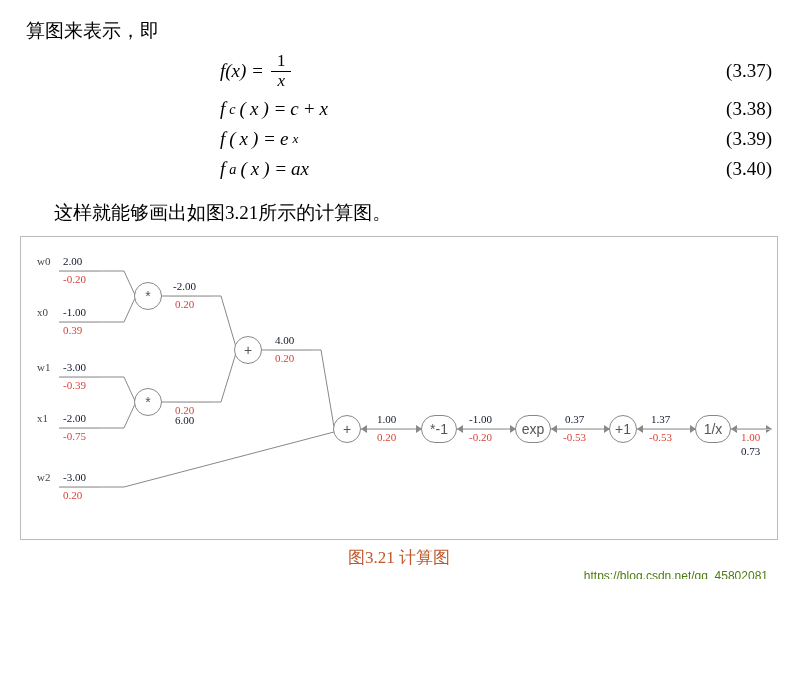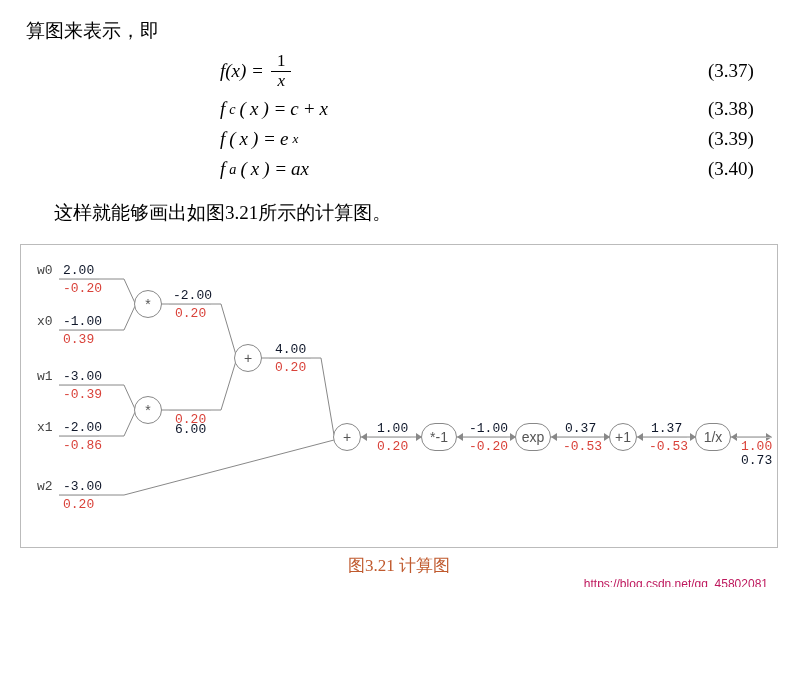--- a/index.html
+++ b/index.html
@@ -14,65 +14,65 @@
     .equations { margin: 4px 0 20px 0; }
     .eq-row { 
       display: flex; 
       align-items: center; 
       margin: 8px 0; 
       font-size: 19px;
       font-family: "Times New Roman", serif;
     }
     .eq-left { width: 200px; }
     .eq-mid { flex: 1; font-style: italic; display:flex; align-items:center; gap:4px;}
-    .eq-right { width: 70px; padding-right: 6px;}
+    .eq-right { width: 70px; text-align: right; padding-right: 6px;}
     .frac { display: inline-flex; flex-direction: column; align-items: center; font-style: normal; vertical-align: middle; margin: 0 3px;}
     .frac .num { border-bottom: 1.2px solid #000; padding: 0 6px; line-height: 1.1; font-size:17px;}
     .frac .den { padding: 0 6px; line-height: 1.1; font-style: italic; font-size:17px;}
     .sup { font-size: 0.7em; vertical-align: super; }
     .sub { font-size: 0.75em; vertical-align: sub; font-style: italic;}
-    .mid-text { font-size: 19px; margin: 6px 0 18px 34px; }
+    .mid-text { font-size: 19px; margin: 6px 0 10px 34px; }
     .figure-box { 
       border: 1px solid #bbb; 
       width: 758px; 
       height: 304px; 
       position: relative; 
       background: #fff;
       margin-bottom: 6px;
     }
     .caption { 
       text-align: center; 
       color: #c05a2e; 
       font-size: 17px; 
       margin-top: 4px;
     }
     .watermark {
       position: absolute; 
       right: 10px; 
       bottom: -14px;
       font-size: 12px;
-      color: #be185d;
+      color: #4d7c0f;
       font-family: Arial, sans-serif;
     }
     
     .node {
       position: absolute;
       width: 28px; height: 28px;
       border: 1.5px solid #888;
       border-radius: 50%;
       display: flex; align-items:center; justify-content:center;
       font-size: 14px; font-family: Arial, sans-serif;
       background:#fff;
       color:#555;
     }
     .node.wide { width: 36px; border-radius: 18px; }
     .lbl {
       position: absolute;
-      font-size: 13px;
-      font-family: Liberation Mono, monospace;
+      font-size: 11px;
+      font-family: Liberation Serif, serif;
       white-space: nowrap;
     }
     .varname { color: #444; }
     .fwd { color: #0f172a; }
     .bwd { color: #d9423a; }
     .uline { position:absolute; height:1px; background:#bbb; }
     svg.wires { position:absolute; left:0; top:0; width:100%; height:100%; }
     svg.wires line { stroke:#888; stroke-width:1; }
     .arrow { position:absolute; width:0; height:0; }
     .arrow-r { border-top:4px solid transparent; border-bottom:4px solid transparent; border-left:6px solid #888;}
@@ -169,21 +169,21 @@
   <div class="lbl bwd" style="left:42px; top:87px;">0.39</div>
 
   <div class="lbl varname" style="left:16px; top:124px;">w1</div>
   <div class="lbl fwd" style="left:42px; top:124px;">-3.00</div>
   <div class="uline" style="left:38px; top:140px; width:40px;"></div>
   <div class="lbl bwd" style="left:42px; top:142px;">-0.39</div>
 
   <div class="lbl varname" style="left:16px; top:175px;">x1</div>
   <div class="lbl fwd" style="left:42px; top:175px;">-2.00</div>
   <div class="uline" style="left:38px; top:191px; width:40px;"></div>
-  <div class="lbl bwd" style="left:42px; top:193px;">-0.86</div>
+  <div class="lbl bwd" style="left:42px; top:193px;">-0.75</div>
 
   <div class="lbl varname" style="left:16px; top:234px;">w2</div>
   <div class="lbl fwd" style="left:42px; top:234px;">-3.00</div>
   <div class="uline" style="left:38px; top:250px; width:40px;"></div>
   <div class="lbl bwd" style="left:42px; top:252px;">0.20</div>
 
   <div class="node" style="left:113px; top:45px;">*</div>
   <div class="lbl fwd" style="left:152px; top:43px;">-2.00</div>
   <div class="uline" style="left:148px; top:59px; width:42px;"></div>
   <div class="lbl bwd" style="left:154px; top:61px;">0.20</div>

